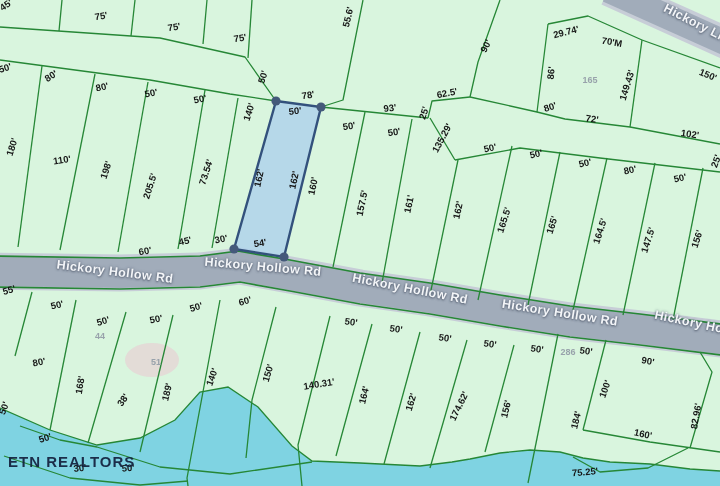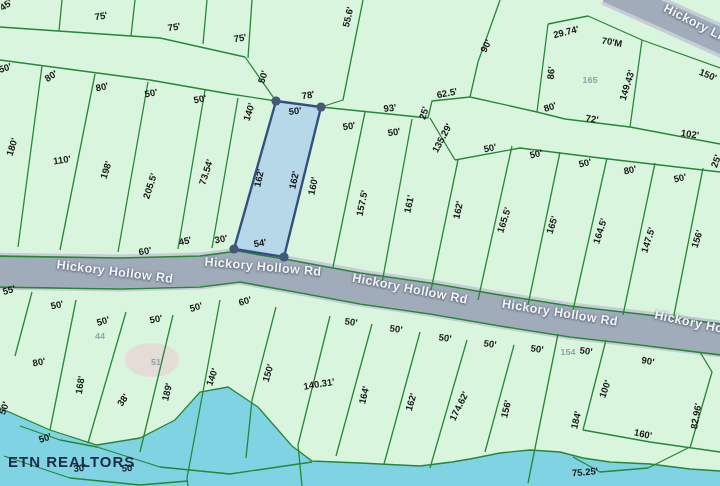--- a/index.html
+++ b/index.html
@@ -172,21 +172,21 @@
       <span class="lbl" style="left: 57px; top: 305px; transform: translate(-50%, -50%) rotate(-13deg);">50'</span>
       <span class="lbl" style="left: 103px; top: 321px; transform: translate(-50%, -50%) rotate(-16deg);">50'</span>
       <span class="lbl" style="left: 156px; top: 319px; transform: translate(-50%, -50%) rotate(-11deg);">50'</span>
       <span class="lbl" style="left: 196px; top: 307px; transform: translate(-50%, -50%) rotate(-16deg);">50'</span>
       <span class="lbl" style="left: 245px; top: 301px; transform: translate(-50%, -50%) rotate(-16deg);">60'</span>
       <span class="lbl" style="left: 351px; top: 322px; transform: translate(-50%, -50%) rotate(8deg);">50'</span>
       <span class="lbl" style="left: 396px; top: 329px; transform: translate(-50%, -50%) rotate(8deg);">50'</span>
       <span class="lbl" style="left: 445px; top: 338px; transform: translate(-50%, -50%) rotate(8deg);">50'</span>
       <span class="lbl" style="left: 490px; top: 344px; transform: translate(-50%, -50%) rotate(8deg);">50'</span>
       <span class="lbl" style="left: 537px; top: 349px; transform: translate(-50%, -50%) rotate(8deg);">50'</span>
-      <span class="lbl num" style="left: 568px; top: 352px; transform: translate(-50%, -50%) rotate(0deg);">154</span>
+      <span class="lbl num" style="left: 568px; top: 352px; transform: translate(-50%, -50%) rotate(0deg);">286</span>
       <span class="lbl" style="left: 586px; top: 351px; transform: translate(-50%, -50%) rotate(8deg);">50'</span>
       <span class="lbl" style="left: 648px; top: 361px; transform: translate(-50%, -50%) rotate(10deg);">90'</span>
       <span class="lbl num" style="left: 100px; top: 336px; transform: translate(-50%, -50%) rotate(0deg);">44</span>
       <span class="lbl num" style="left: 156px; top: 362px; transform: translate(-50%, -50%) rotate(0deg);">51</span>
       <span class="lbl" style="left: 39px; top: 362px; transform: translate(-50%, -50%) rotate(-11deg);">80'</span>
       <span class="lbl" style="left: 80px; top: 385px; transform: translate(-50%, -50%) rotate(-80deg);">168'</span>
       <span class="lbl" style="left: 123px; top: 400px; transform: translate(-50%, -50%) rotate(-55deg);">38'</span>
       <span class="lbl" style="left: 167px; top: 392px; transform: translate(-50%, -50%) rotate(-76deg);">189'</span>
       <span class="lbl" style="left: 212px; top: 377px; transform: translate(-50%, -50%) rotate(-70deg);">140'</span>
       <span class="lbl" style="left: 268px; top: 373px; transform: translate(-50%, -50%) rotate(-73deg);">150'</span>

